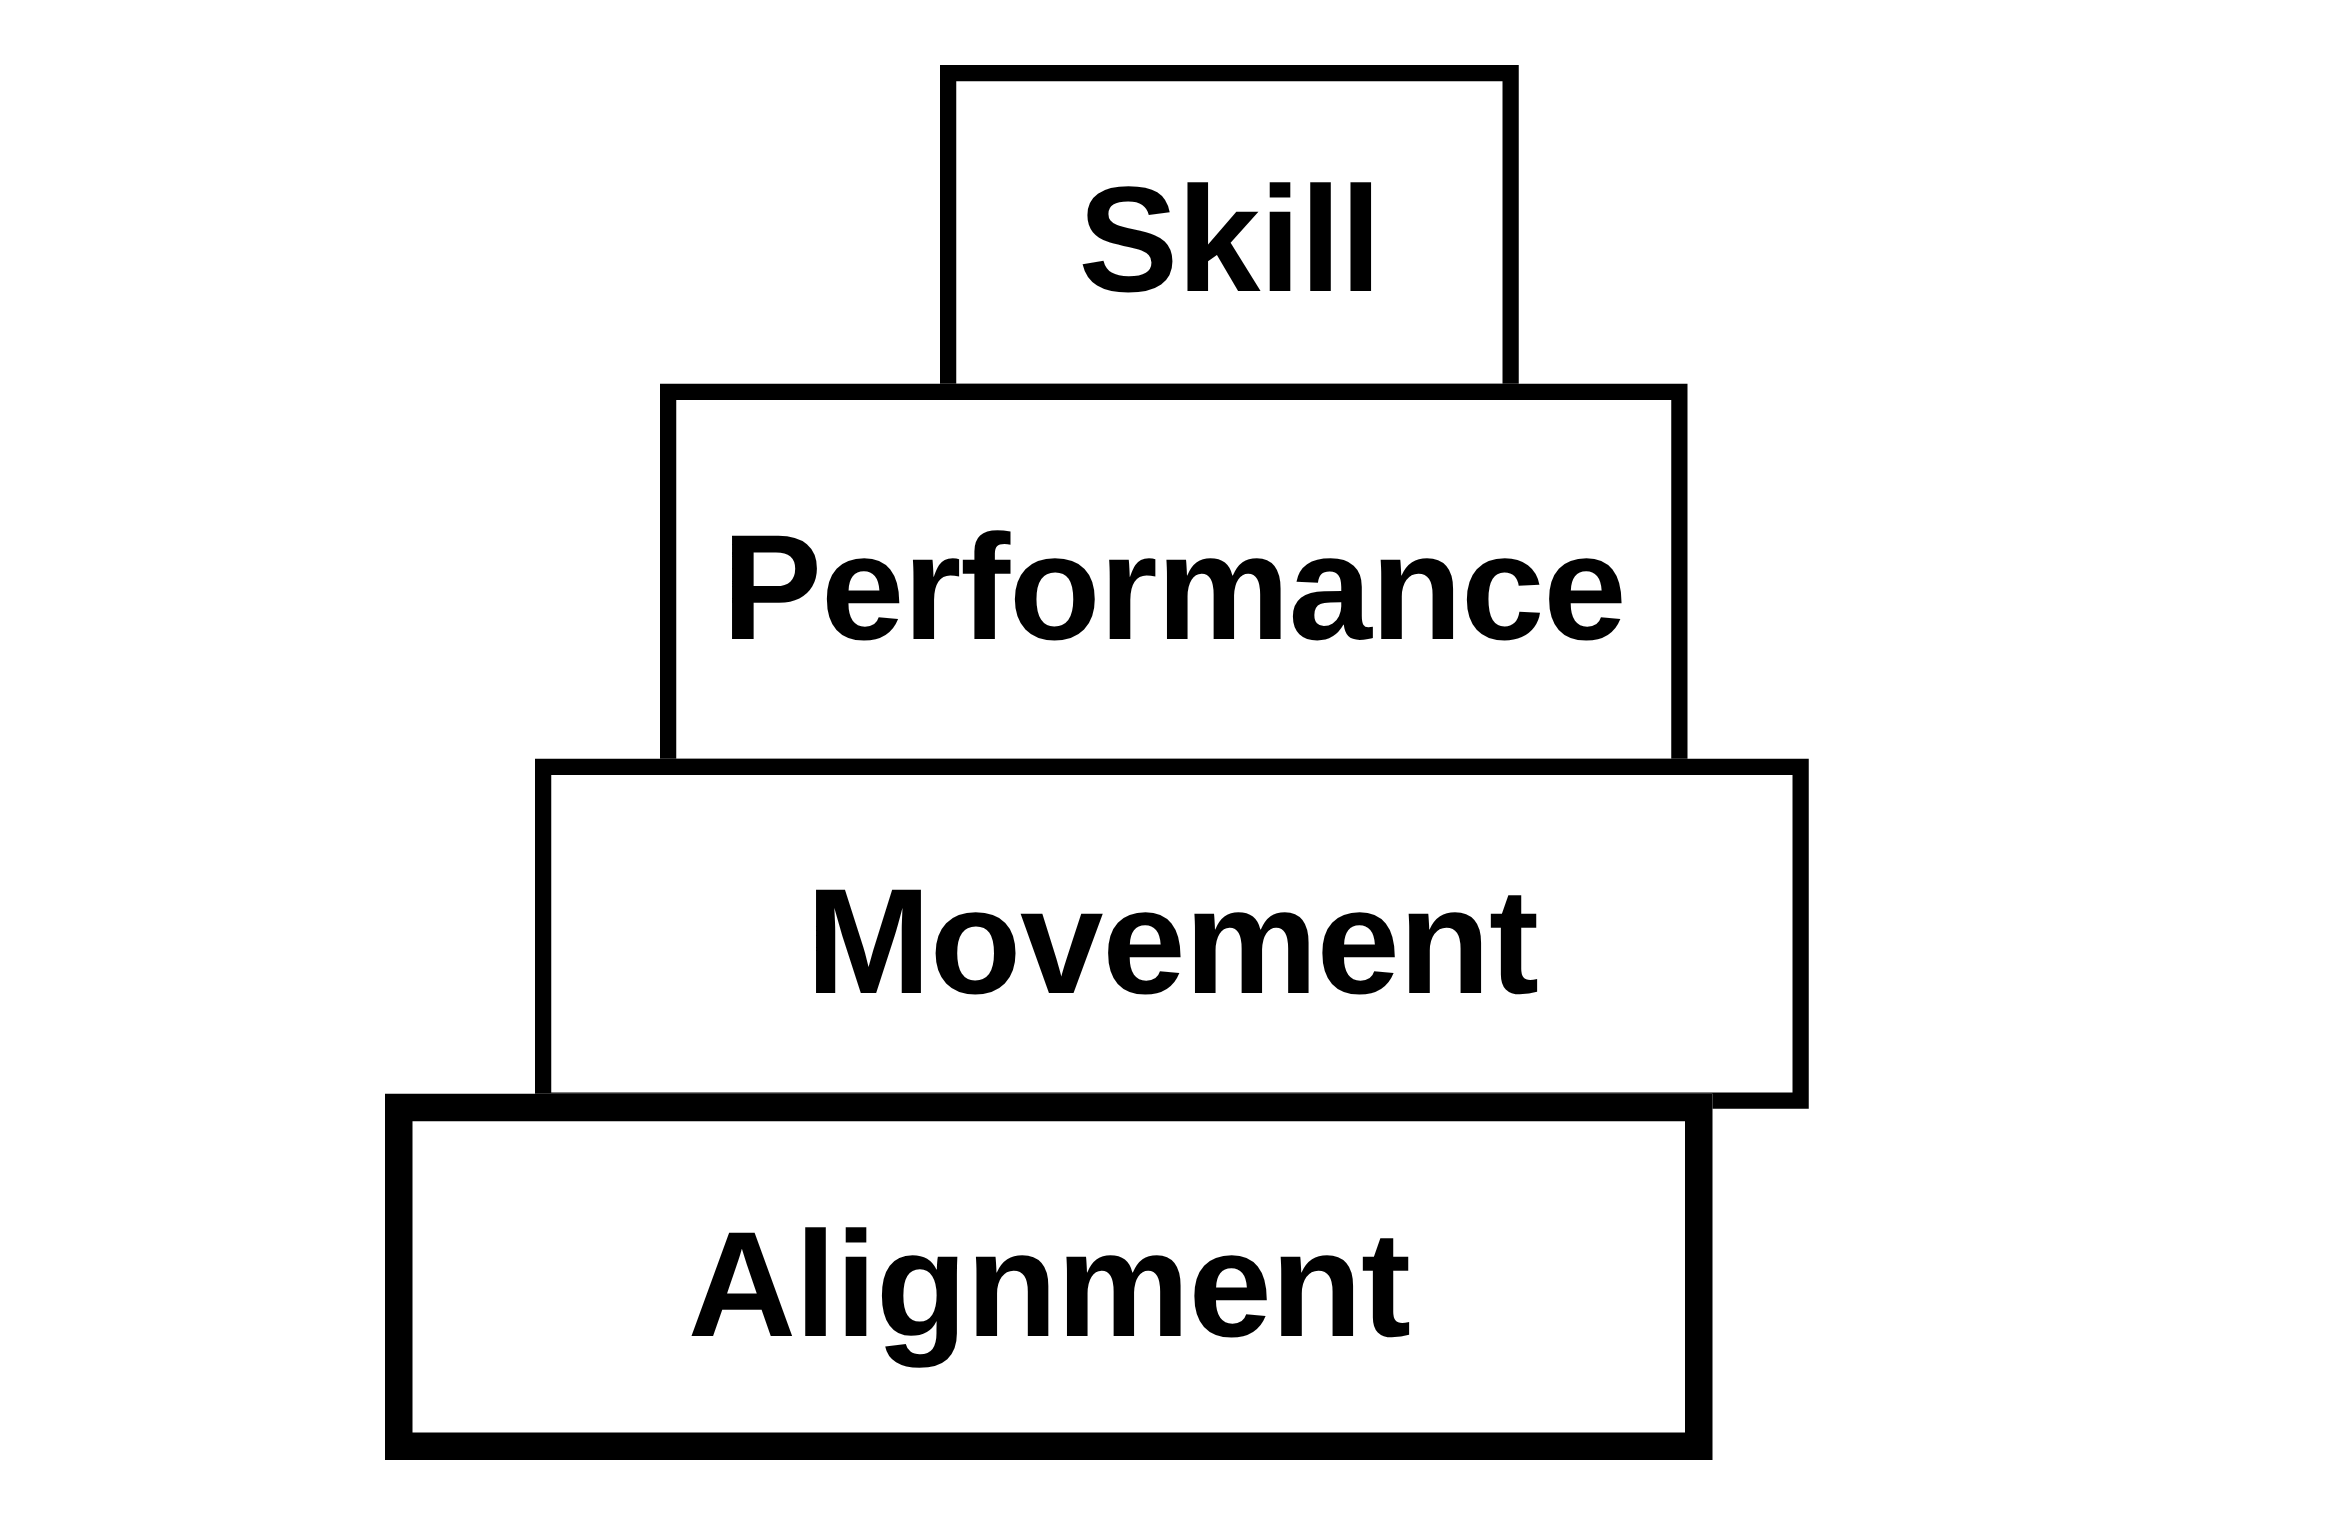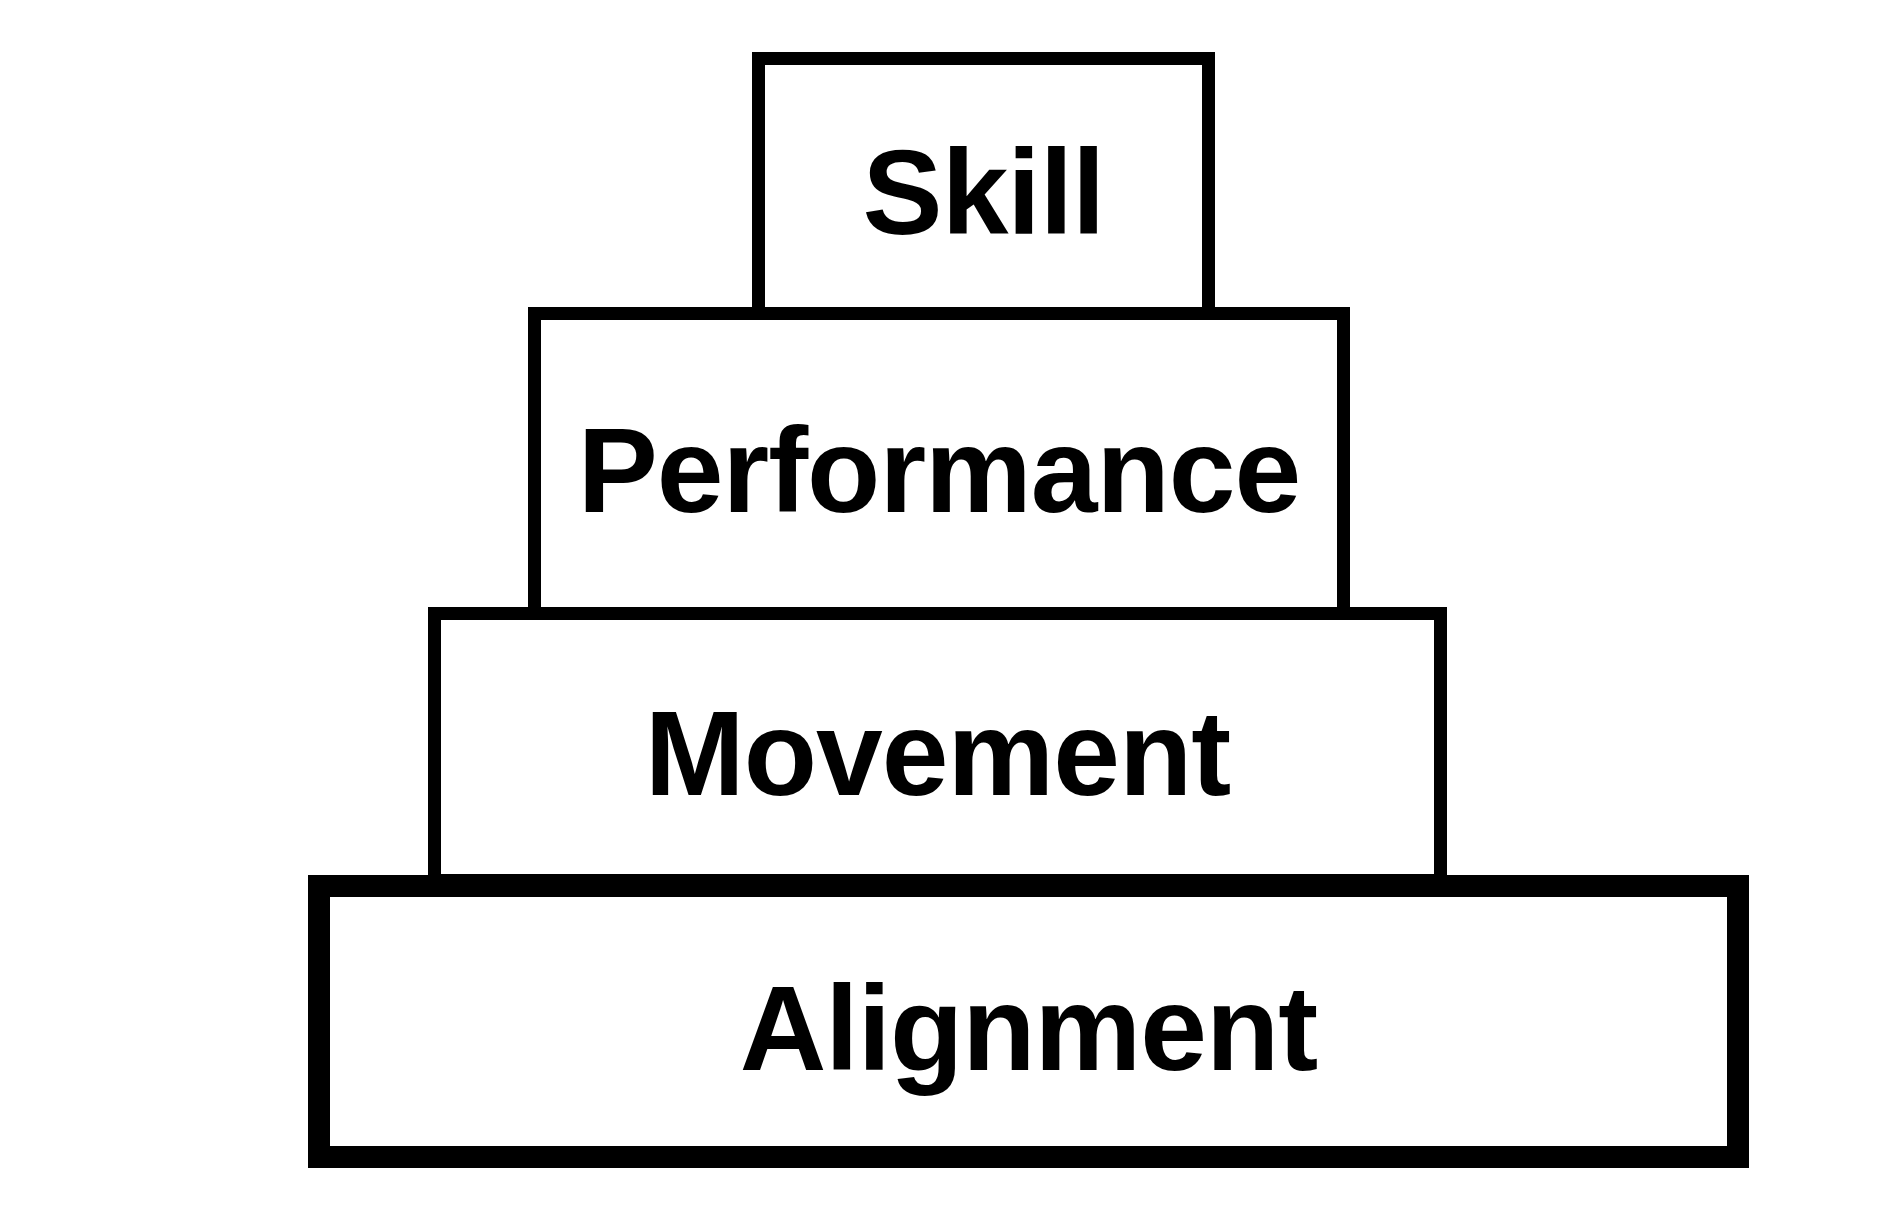--- a/index.html
+++ b/index.html
@@ -49,21 +49,21 @@
     width: 822px; height: 313px;
     z-index: 2;
   }
   .level-movement {
     left: 428px; top: 607px;
     width: 1019px; height: 280px;
     z-index: 3;
   }
   .level-alignment {
     left: 308px; top: 875px;
-    width: 1441px; height: 293px;
+    width: 1062px; height: 293px;
     border-width: 22px;
     z-index: 4;
   }
 </style>
 </head>
 <body>
 
 <div class="canvas">
 
   <div class="level level-skill">

